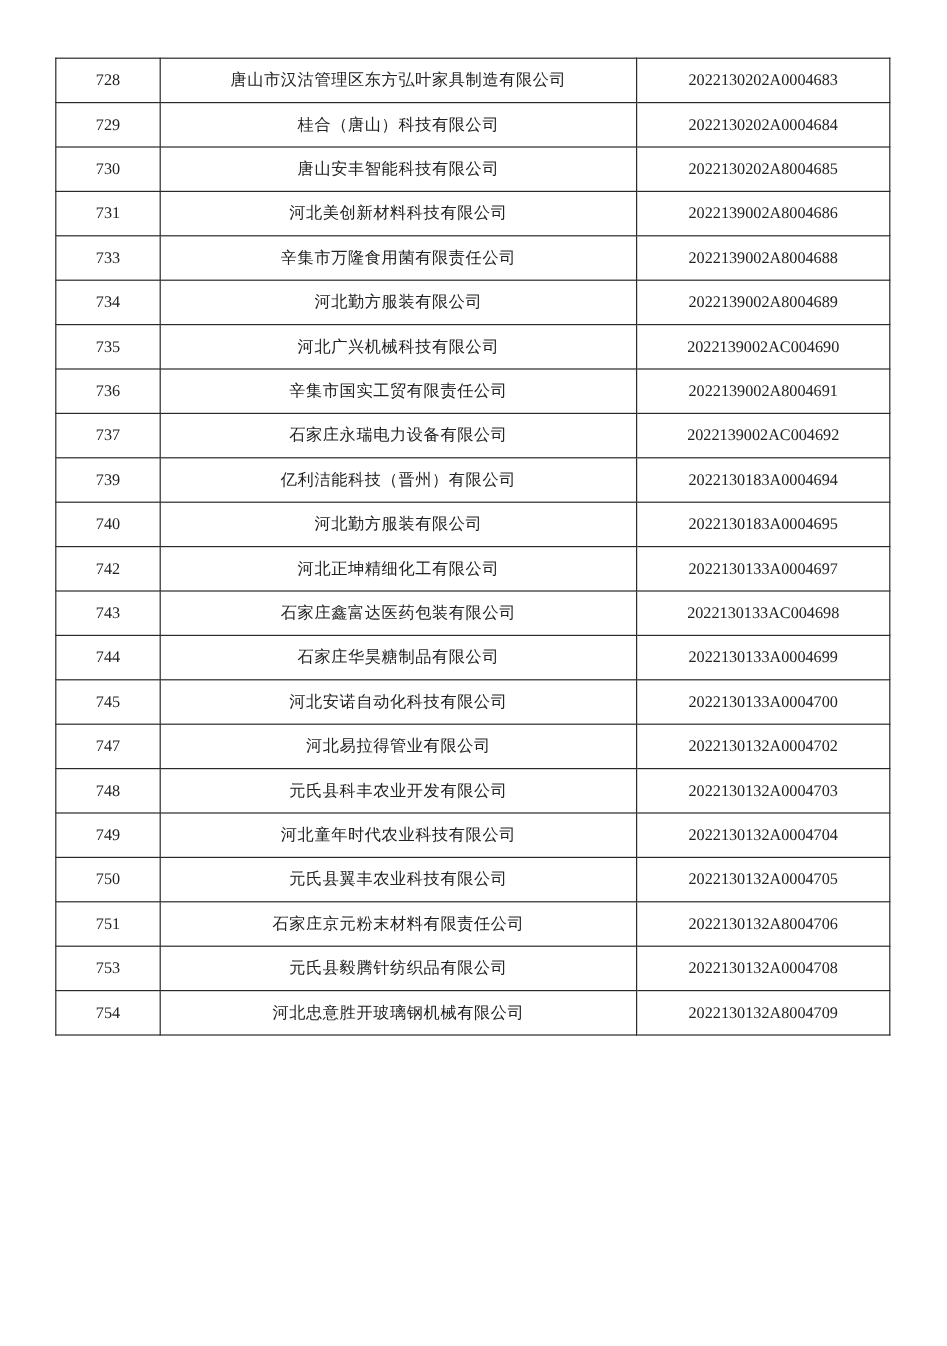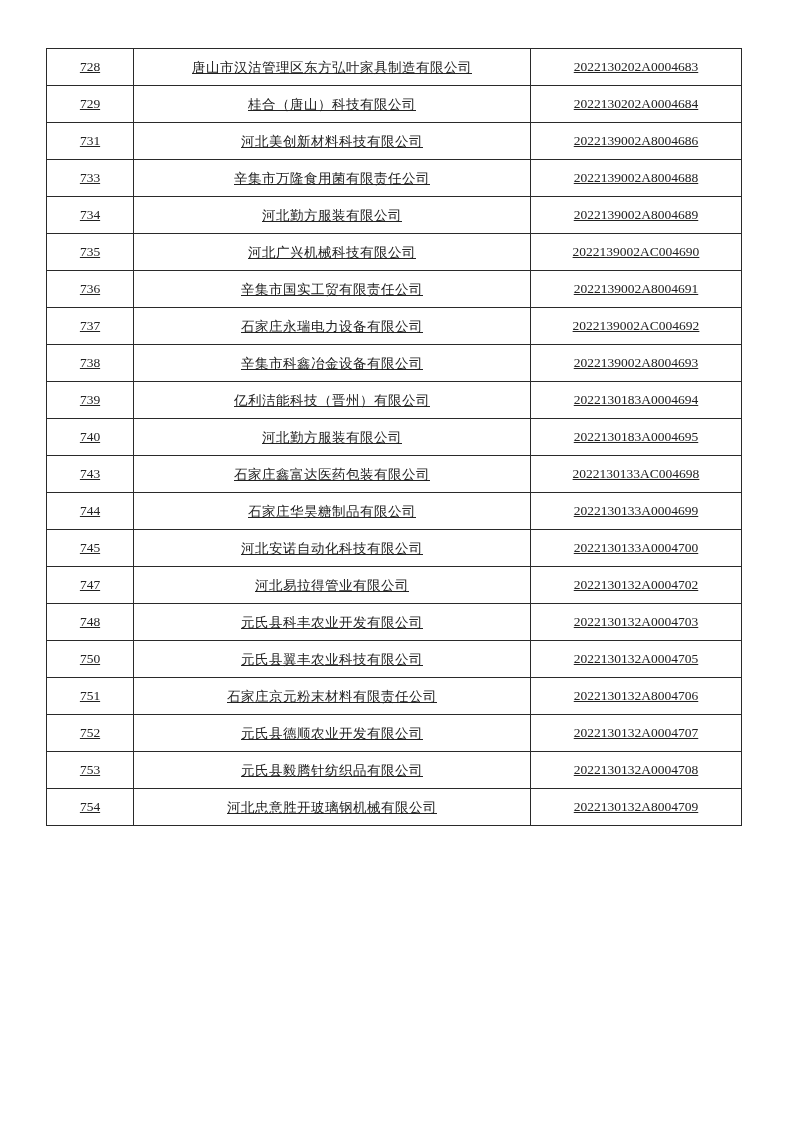--- a/index.html
+++ b/index.html
@@ -22,21 +22,20 @@
       width: 789px;
       height: 1122px;
     }
     table.list {
       position: absolute;
       left: 46px;
       top: 48px;
       width: 696px;
       border-collapse: collapse;
       table-layout: fixed;
-      text-decoration: underline;
     }
     table.list td {
       border: 1px solid #2a2a2a;
       height: 36px;
       padding: 0;
       text-align: center;
       vertical-align: middle;
       font-size: 13.5px;
       line-height: 36px;
       white-space: nowrap;
@@ -56,20 +55,25 @@
     <td class="c-no">728</td>
     <td class="c-name">唐山市汉沽管理区东方弘叶家具制造有限公司</td>
     <td class="c-code">2022130202A0004683</td>
   </tr>
         <tr>
     <td class="c-no">729</td>
     <td class="c-name">桂合（唐山）科技有限公司</td>
     <td class="c-code">2022130202A0004684</td>
   </tr>
         <tr>
+    <td class="c-no">730</td>
+    <td class="c-name">唐山安丰智能科技有限公司</td>
+    <td class="c-code">2022130202A8004685</td>
+  </tr>
+        <tr>
     <td class="c-no">731</td>
     <td class="c-name">河北美创新材料科技有限公司</td>
     <td class="c-code">2022139002A8004686</td>
   </tr>
         <tr>
     <td class="c-no">733</td>
     <td class="c-name">辛集市万隆食用菌有限责任公司</td>
     <td class="c-code">2022139002A8004688</td>
   </tr>
         <tr>
@@ -86,33 +90,33 @@
     <td class="c-no">736</td>
     <td class="c-name">辛集市国实工贸有限责任公司</td>
     <td class="c-code">2022139002A8004691</td>
   </tr>
         <tr>
     <td class="c-no">737</td>
     <td class="c-name">石家庄永瑞电力设备有限公司</td>
     <td class="c-code">2022139002AC004692</td>
   </tr>
         <tr>
-    <td class="c-no">738</td>
-    <td class="c-name">辛集市科鑫冶金设备有限公司</td>
-    <td class="c-code">2022139002A8004693</td>
-  </tr>
-        <tr>
     <td class="c-no">739</td>
     <td class="c-name">亿利洁能科技（晋州）有限公司</td>
     <td class="c-code">2022130183A0004694</td>
   </tr>
         <tr>
     <td class="c-no">740</td>
     <td class="c-name">河北勤方服装有限公司</td>
     <td class="c-code">2022130183A0004695</td>
+  </tr>
+        <tr>
+    <td class="c-no">742</td>
+    <td class="c-name">河北正坤精细化工有限公司</td>
+    <td class="c-code">2022130133A0004697</td>
   </tr>
         <tr>
     <td class="c-no">743</td>
     <td class="c-name">石家庄鑫富达医药包装有限公司</td>
     <td class="c-code">2022130133AC004698</td>
   </tr>
         <tr>
     <td class="c-no">744</td>
     <td class="c-name">石家庄华昊糖制品有限公司</td>
     <td class="c-code">2022130133A0004699</td>
@@ -126,33 +130,33 @@
     <td class="c-no">747</td>
     <td class="c-name">河北易拉得管业有限公司</td>
     <td class="c-code">2022130132A0004702</td>
   </tr>
         <tr>
     <td class="c-no">748</td>
     <td class="c-name">元氏县科丰农业开发有限公司</td>
     <td class="c-code">2022130132A0004703</td>
   </tr>
         <tr>
+    <td class="c-no">749</td>
+    <td class="c-name">河北童年时代农业科技有限公司</td>
+    <td class="c-code">2022130132A0004704</td>
+  </tr>
+        <tr>
     <td class="c-no">750</td>
     <td class="c-name">元氏县翼丰农业科技有限公司</td>
     <td class="c-code">2022130132A0004705</td>
   </tr>
         <tr>
     <td class="c-no">751</td>
     <td class="c-name">石家庄京元粉末材料有限责任公司</td>
     <td class="c-code">2022130132A8004706</td>
-  </tr>
-        <tr>
-    <td class="c-no">752</td>
-    <td class="c-name">元氏县德顺农业开发有限公司</td>
-    <td class="c-code">2022130132A0004707</td>
   </tr>
         <tr>
     <td class="c-no">753</td>
     <td class="c-name">元氏县毅腾针纺织品有限公司</td>
     <td class="c-code">2022130132A0004708</td>
   </tr>
         <tr>
     <td class="c-no">754</td>
     <td class="c-name">河北忠意胜开玻璃钢机械有限公司</td>
     <td class="c-code">2022130132A8004709</td>

